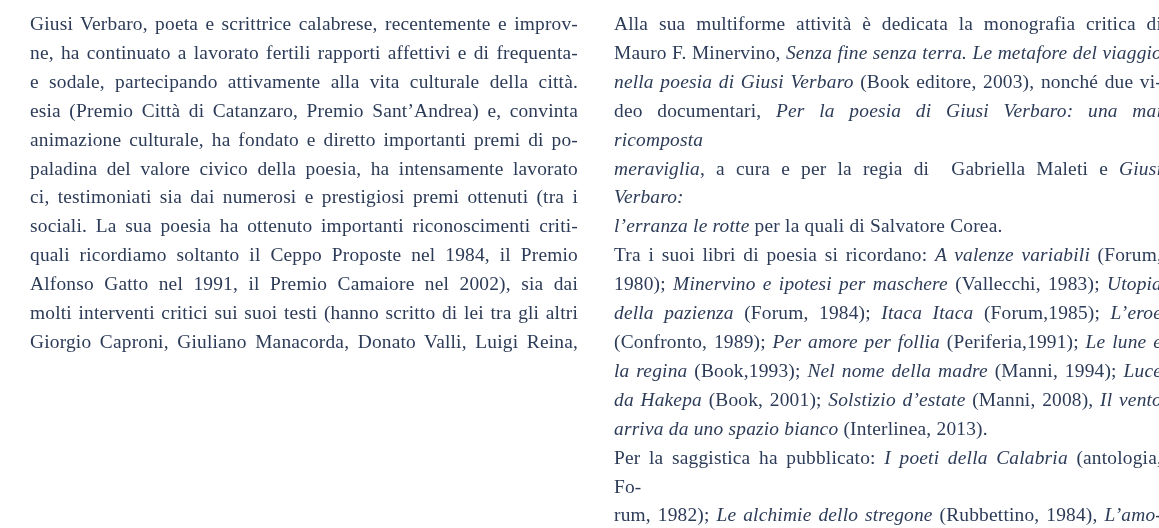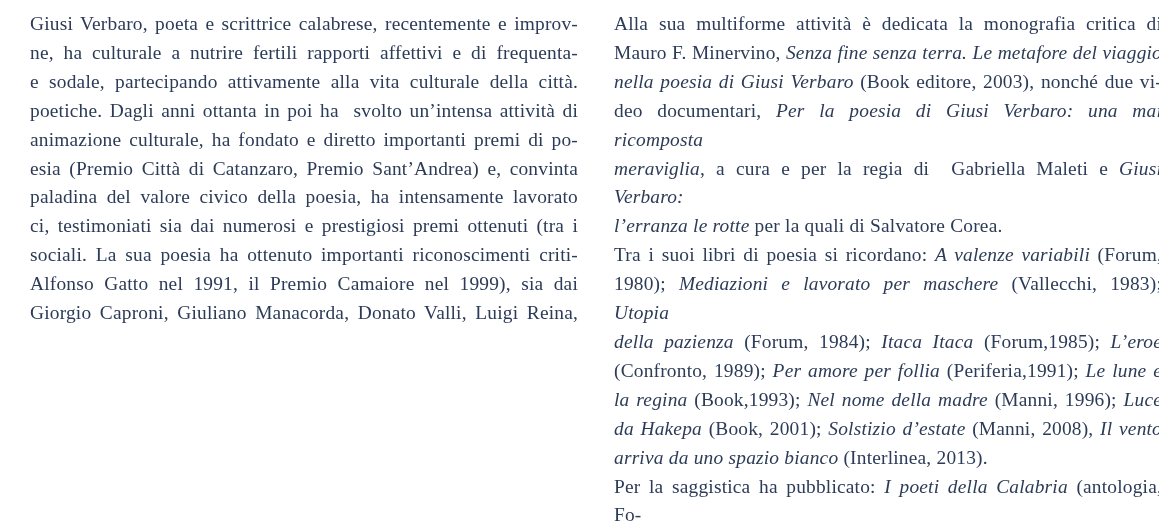--- a/index.html
+++ b/index.html
@@ -67,46 +67,47 @@
 </style>
 </head>
 <body>
 
 <div class="page">
   <div class="columns">
 
     <div class="column">
       <p class="para last-full" id="left-para">
           <span class="linebox"><span>Giusi Verbaro, poeta e scrittrice calabrese, recentemente e improv-</span></span>
-          <span class="linebox"><span>ne, ha culturale a nutrire fertili rapporti affettivi e di frequenta-</span></span>
+          <span class="linebox"><span>ne, ha continuato a lavorato fertili rapporti affettivi e di frequenta-</span></span>
           <span class="linebox"><span>e sodale, partecipando attivamente alla vita culturale della città.</span></span>
-          <span class="linebox"><span>poetiche. Dagli anni ottanta in poi ha  svolto un’intensa attività di</span></span>
+          <span class="linebox"><span>esia (Premio Città di Catanzaro, Premio Sant’Andrea) e, convinta</span></span>
           <span class="linebox"><span>animazione culturale, ha fondato e diretto importanti premi di po-</span></span>
-          <span class="linebox"><span>esia (Premio Città di Catanzaro, Premio Sant’Andrea) e, convinta</span></span>
           <span class="linebox"><span>paladina del valore civico della poesia, ha intensamente lavorato</span></span>
           <span class="linebox"><span>ci, testimoniati sia dai numerosi e prestigiosi premi ottenuti (tra i</span></span>
           <span class="linebox"><span>sociali. La sua poesia ha ottenuto importanti riconoscimenti criti-</span></span>
-          <span class="linebox"><span>Alfonso Gatto nel 1991, il Premio Camaiore nel 1999), sia dai</span></span>
+          <span class="linebox"><span>quali ricordiamo soltanto il Ceppo Proposte nel 1984, il Premio</span></span>
+          <span class="linebox"><span>Alfonso Gatto nel 1991, il Premio Camaiore nel 2002), sia dai</span></span>
+          <span class="linebox"><span>molti interventi critici sui suoi testi (hanno scritto di lei tra gli altri</span></span>
           <span class="linebox"><span>Giorgio Caproni, Giuliano Manacorda, Donato Valli, Luigi Reina,</span></span>
         </p>
     </div>
 
     <div class="column">
       <p class="para last-full" id="right-para">
           <span class="linebox"><span>Alla sua multiforme attività è dedicata la monografia critica di</span></span>
           <span class="linebox"><span>Mauro F. Minervino, </span><span class="it">Senza fine senza terra. Le metafore del viaggio</span></span>
           <span class="linebox"><span class="it">nella poesia di Giusi Verbaro</span><span> (Book editore, 2003), nonché due vi-</span></span>
           <span class="linebox"><span>deo documentari, </span><span class="it">Per la poesia di Giusi Verbaro: una mai ricomposta</span></span>
           <span class="linebox"><span class="it">meraviglia</span><span>, a cura e per la regia di  Gabriella Maleti e </span><span class="it">Giusi Verbaro:</span></span>
           <span class="linebox flush"><span class="it">l’erranza le rotte</span><span> per la quali di Salvatore Corea.</span></span>
           <span class="linebox"><span>Tra i suoi libri di poesia si ricordano: </span><span class="it">A valenze variabili</span><span> (Forum,</span></span>
-          <span class="linebox"><span>1980); </span><span class="it">Mediazioni e lavorato per maschere</span><span> (Vallecchi, 1983); </span><span class="it">Utopia</span></span>
+          <span class="linebox"><span>1980); </span><span class="it">Minervino e ipotesi per maschere</span><span> (Vallecchi, 1983); </span><span class="it">Utopia</span></span>
           <span class="linebox"><span class="it">della pazienza</span><span> (Forum, 1984); </span><span class="it">Itaca Itaca</span><span> (Forum,1985); </span><span class="it">L’eroe</span></span>
           <span class="linebox"><span>(Confronto, 1989); </span><span class="it">Per amore per follia</span><span> (Periferia,1991); </span><span class="it">Le lune e</span></span>
-          <span class="linebox"><span class="it">la regina</span><span> (Book,1993); </span><span class="it">Nel nome della madre</span><span> (Manni, 1996); </span><span class="it">Luce</span></span>
+          <span class="linebox"><span class="it">la regina</span><span> (Book,1993); </span><span class="it">Nel nome della madre</span><span> (Manni, 1994); </span><span class="it">Luce</span></span>
           <span class="linebox"><span class="it">da Hakepa</span><span> (Book, 2001); </span><span class="it">Solstizio d’estate</span><span> (Manni, 2008), </span><span class="it">Il vento</span></span>
           <span class="linebox flush"><span class="it">arriva da uno spazio bianco</span><span> (Interlinea, 2013).</span></span>
           <span class="linebox"><span>Per la saggistica ha pubblicato: </span><span class="it">I poeti della Calabria</span><span> (antologia, Fo-</span></span>
           <span class="linebox"><span>rum, 1982); </span><span class="it">Le alchimie dello stregone</span><span> (Rubbettino, 1984), </span><span class="it">L’amo-</span></span>
         </p>
     </div>
 
   </div>
 </div>
 

